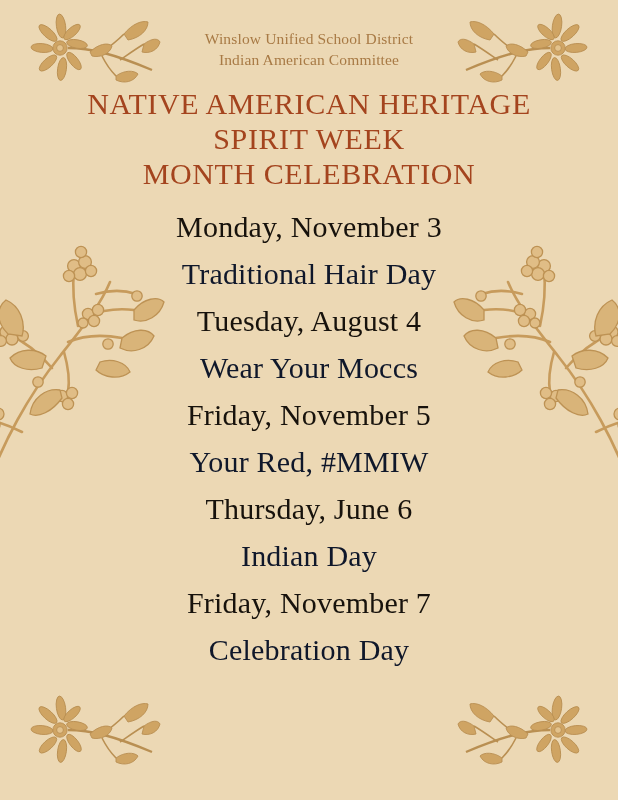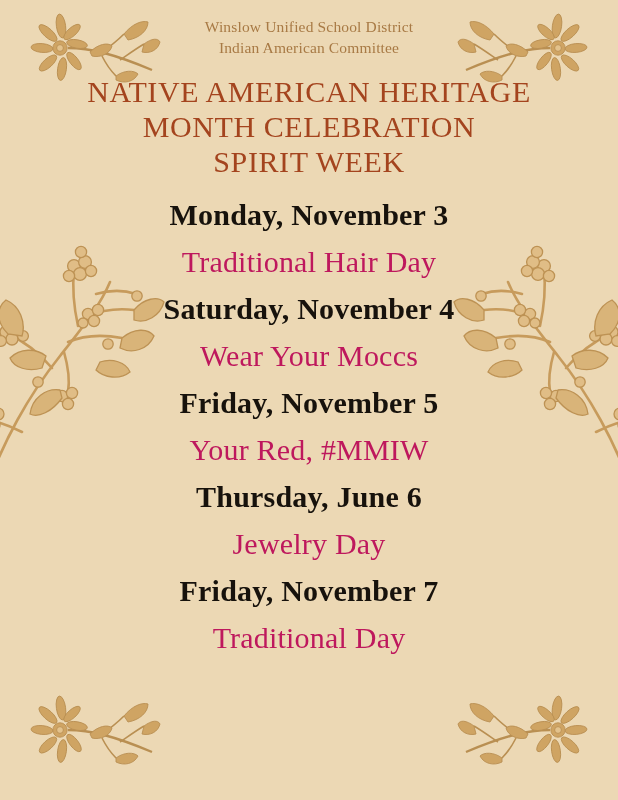--- a/index.html
+++ b/index.html
@@ -40,21 +40,21 @@
   
   .content {
     position: relative;
     z-index: 2;
     width: 100%;
     height: 100%;
     text-align: center;
   }
 
   .org {
-    padding-top: 16px;
+    padding-top: 28px;
     color: #a87a45;
     font-size: 15.5px;
     line-height: 21px;
     letter-spacing: 0.15px;
   }
   .org div { white-space: nowrap; }
 
   .title {
     margin-top: 16px;
     color: #a4441e;
@@ -66,25 +66,25 @@
   .title div { white-space: nowrap; }
 
   .schedule {
     margin-top: 12px;
   }
   .sched-line { white-space: nowrap; }
   .sched-day {
     color: #17120c;
     font-size: 30px;
     line-height: 47px;
-    font-weight: bold;
+    font-weight: normal;
     letter-spacing: 0.2px;
   }
   .sched-act {
-    color: #be185d;
+    color: #0f172a;
     font-size: 30px;
     line-height: 47px;
     font-weight: normal;
     letter-spacing: 0.2px;
   }
 
   .footer {
     margin-top: 20px;
     color: #a4441e;
     font-size: 16.5px;
@@ -343,36 +343,36 @@
 
   <div class="content">
 
     <div class="org">
       <div>Winslow Unified School District</div>
       <div>Indian American Committee</div>
     </div>
 
     <div class="title">
       <div>Native American Heritage</div>
+      <div>Spirit Week</div>
       <div>Month Celebration</div>
-      <div>Spirit Week</div>
     </div>
 
     <div class="schedule">
       <div class="sched-line sched-day">Monday, November 3</div>
       <div class="sched-line sched-act">Traditional Hair Day</div>
 
-      <div class="sched-line sched-day">Saturday, November 4</div>
+      <div class="sched-line sched-day">Tuesday, August 4</div>
       <div class="sched-line sched-act">Wear Your Moccs</div>
 
       <div class="sched-line sched-day">Friday, November 5</div>
       <div class="sched-line sched-act">Your Red, #MMIW</div>
 
       <div class="sched-line sched-day">Thursday, June 6</div>
-      <div class="sched-line sched-act">Jewelry Day</div>
+      <div class="sched-line sched-act">Indian Day</div>
 
       <div class="sched-line sched-day">Friday, November 7</div>
-      <div class="sched-line sched-act">Traditional Day</div>
+      <div class="sched-line sched-act">Celebration Day</div>
     </div>
 
 
   </div>
 </div>
 
 </body></html>

